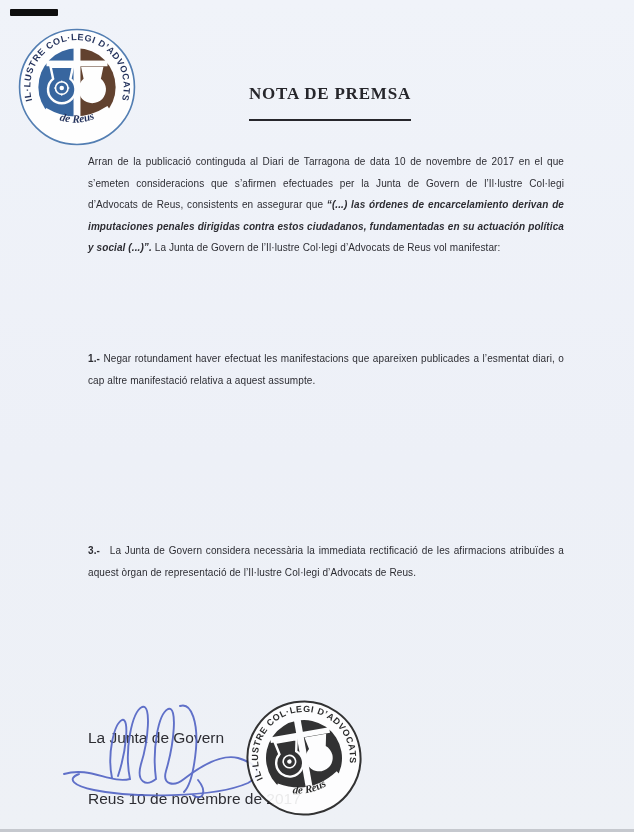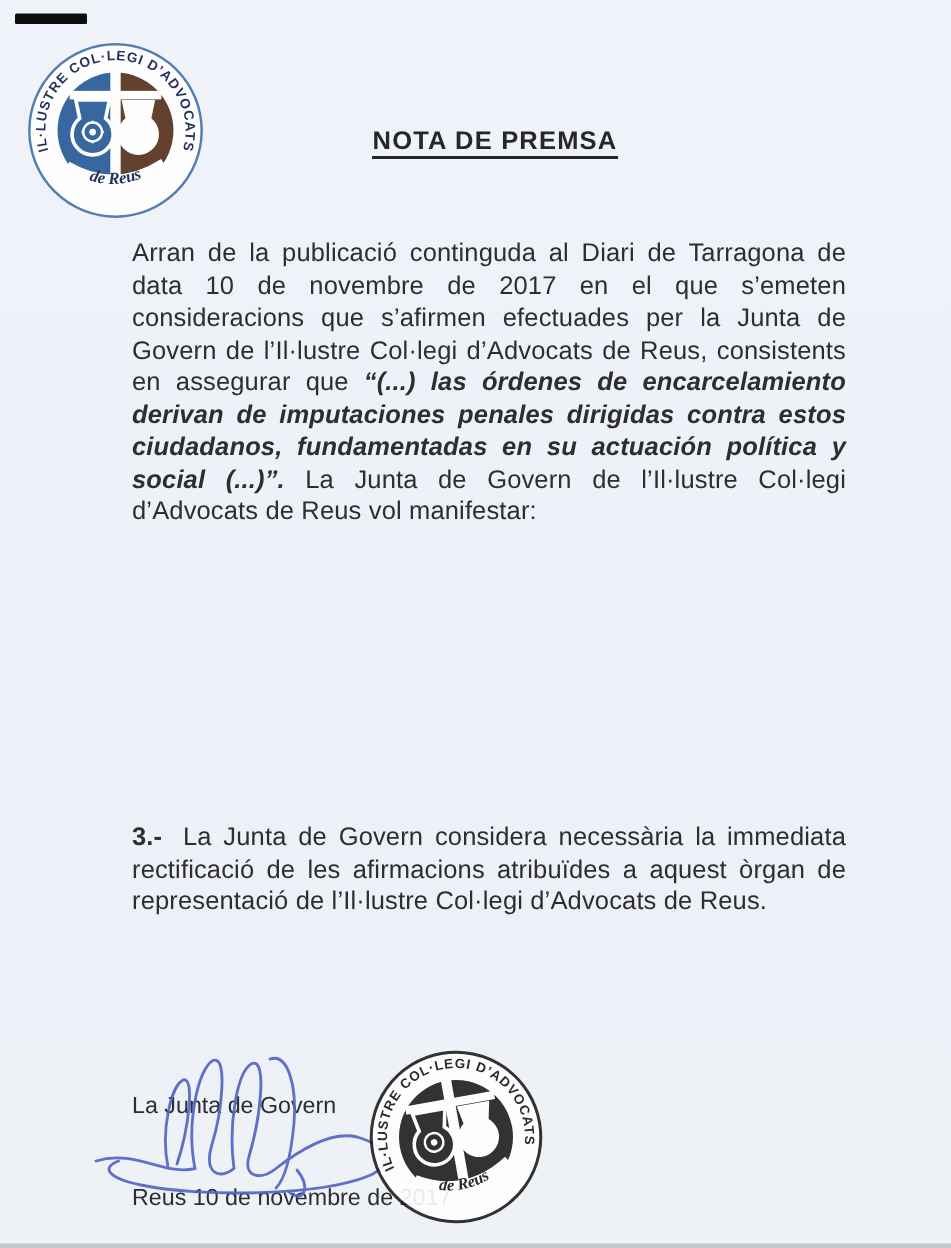--- a/index.html
+++ b/index.html
@@ -14,25 +14,25 @@
   .scan-dash{position:absolute;left:10px;top:9px;width:48px;height:7px;background:#0e0e0e;border-radius:1px;}
   .bottom-edge{position:absolute;left:0;bottom:0;width:100%;height:3px;background:#b7bac0;opacity:.75;}
 
   .logo{position:absolute;left:16px;top:26px;width:122px;height:122px;opacity:.96;}
   .stamp{position:absolute;left:244px;top:698px;width:120px;height:120px;opacity:.9;z-index:3;}
 
   .doc-title{
     position:absolute;left:90px;top:84px;width:480px;
     text-align:center;font-size:17px;font-weight:700;letter-spacing:.8px;color:#26262b;
   }
-  .doc-title span{border-bottom:2px solid #26262b;padding-bottom:1px;}
+  .doc-title span{border-bottom:2px solid #26262b;padding-bottom:16px;font-family:Liberation Serif, serif;}
 
   .para{
     position:absolute;left:88px;width:476px;
-    font-size:17px;line-height:21.5px;text-align:justify;letter-spacing:.1px;
+    font-size:10px;line-height:21.5px;text-align:justify;letter-spacing:.1px;
   }
   .p-intro{top:141px;}
   .p-1{top:338px;}
   .p-2{top:433px;}
   .p-3{top:530px;}
   .p-4{top:625px;}
   .b{font-weight:700;}
   .bi{font-weight:700;font-style:italic;}
   .num{font-weight:700;}
   .gap-after{margin-right:6px;}
@@ -91,20 +91,21 @@
       <textPath href="#logoArcBottom" startOffset="50%" text-anchor="middle">de Reus</textPath>
     </text>
   </svg>
 
   <div class="doc-title">
     <span>NOTA DE PREMSA</span>
   </div>
 
   <p class="para p-intro"><span>Arran de la publicació continguda al Diari de Tarragona de data 10 de novembre de 2017 en el que s’emeten consideracions que s’afirmen efectuades per la Junta de Govern de l’Il·lustre Col·legi d’Advocats de Reus, consistents en assegurar que </span><span class="bi">“(...) las órdenes de encarcelamiento derivan de imputaciones penales dirigidas contra estos ciudadanos, fundamentadas en su actuación política y social (...)”.</span><span> La Junta de Govern de l’Il·lustre Col·legi d’Advocats de Reus vol manifestar:</span></p>
 
+  <p class="para p-1"><span class="num">1.-</span><span> Negar rotundament haver efectuat les manifestacions que apareixen publicades a l’esmentat diari, o cap altre manifestació relativa a aquest assumpte.</span></p>
 
 
   <p class="para p-3"><span class="num gap-after">3.-</span><span>  La Junta de Govern considera necessària la immediata rectificació de les afirmacions atribuïdes a aquest òrgan de representació de l’Il·lustre Col·legi d’Advocats de Reus.</span></p>
 
 
   <div class="signoff">La Junta de Govern</div>
   <div class="dateline">Reus 10 de novembre de 2017</div>
 
   <svg class="signature" viewBox="0 0 240 112" aria-hidden="true">
     <g fill="none" stroke="#5163c4" stroke-width="1.9" stroke-linecap="round" opacity="0.9">

